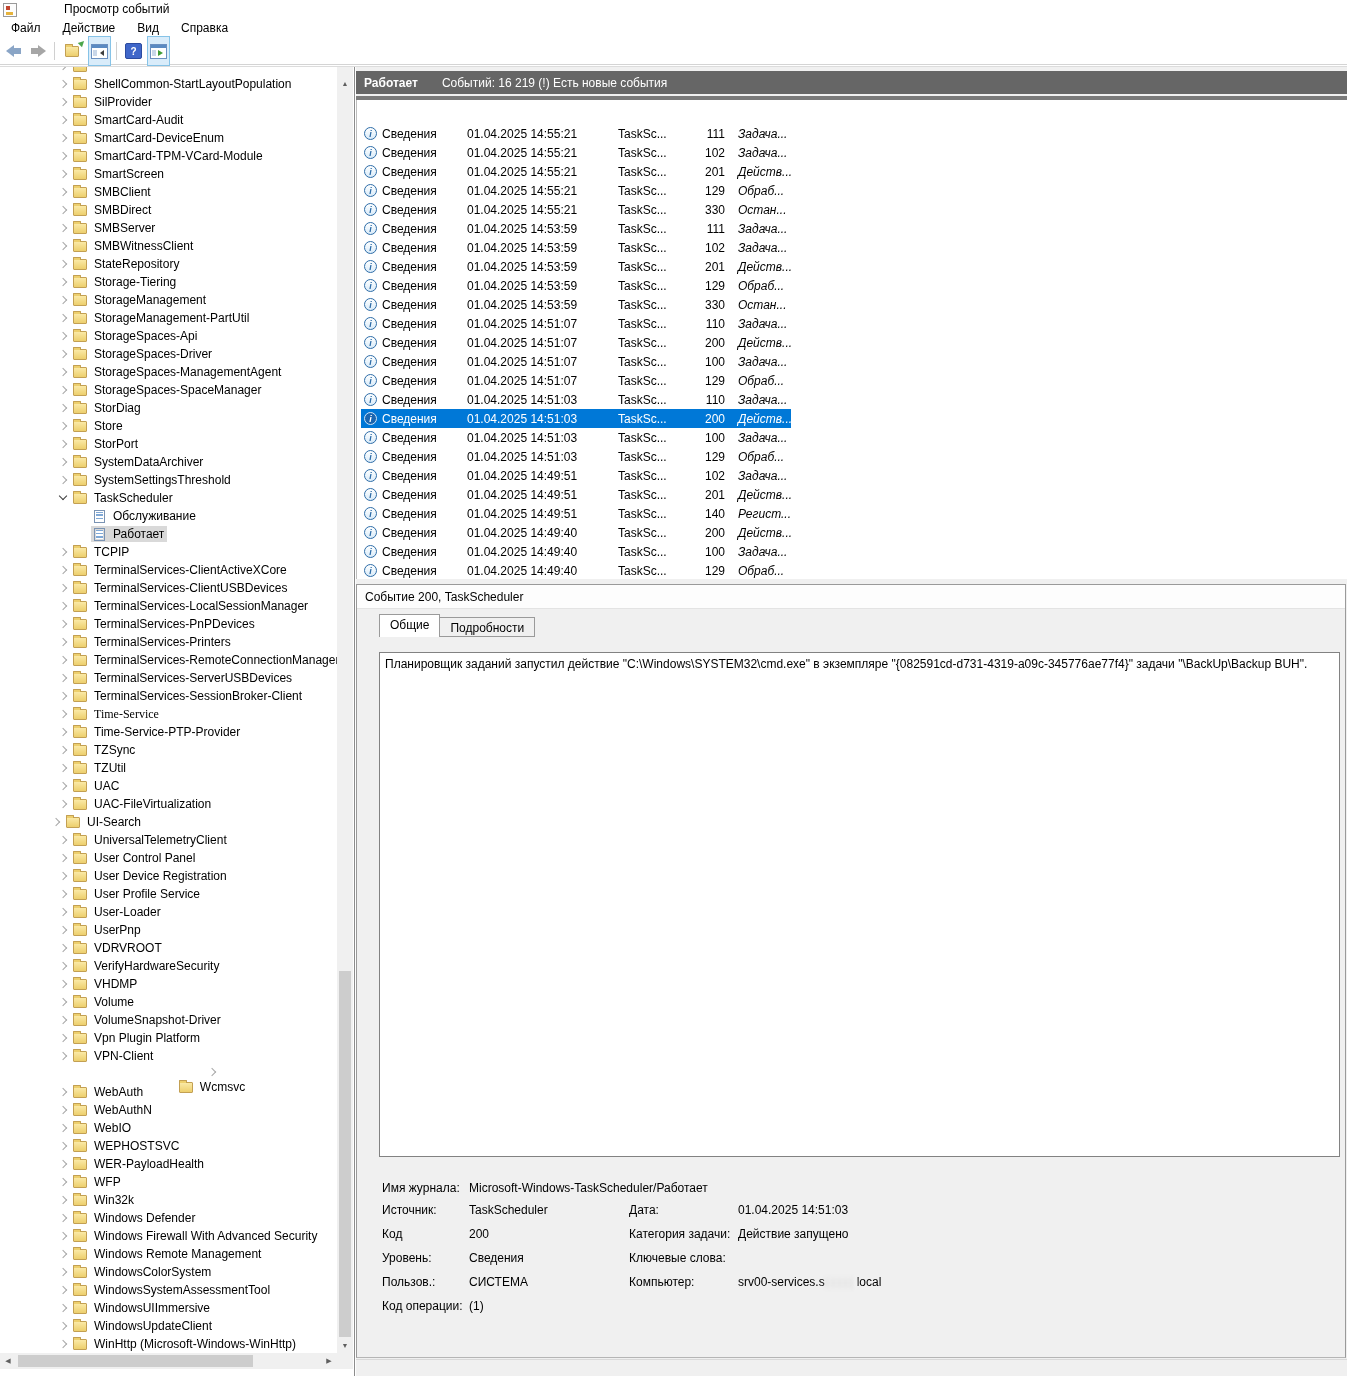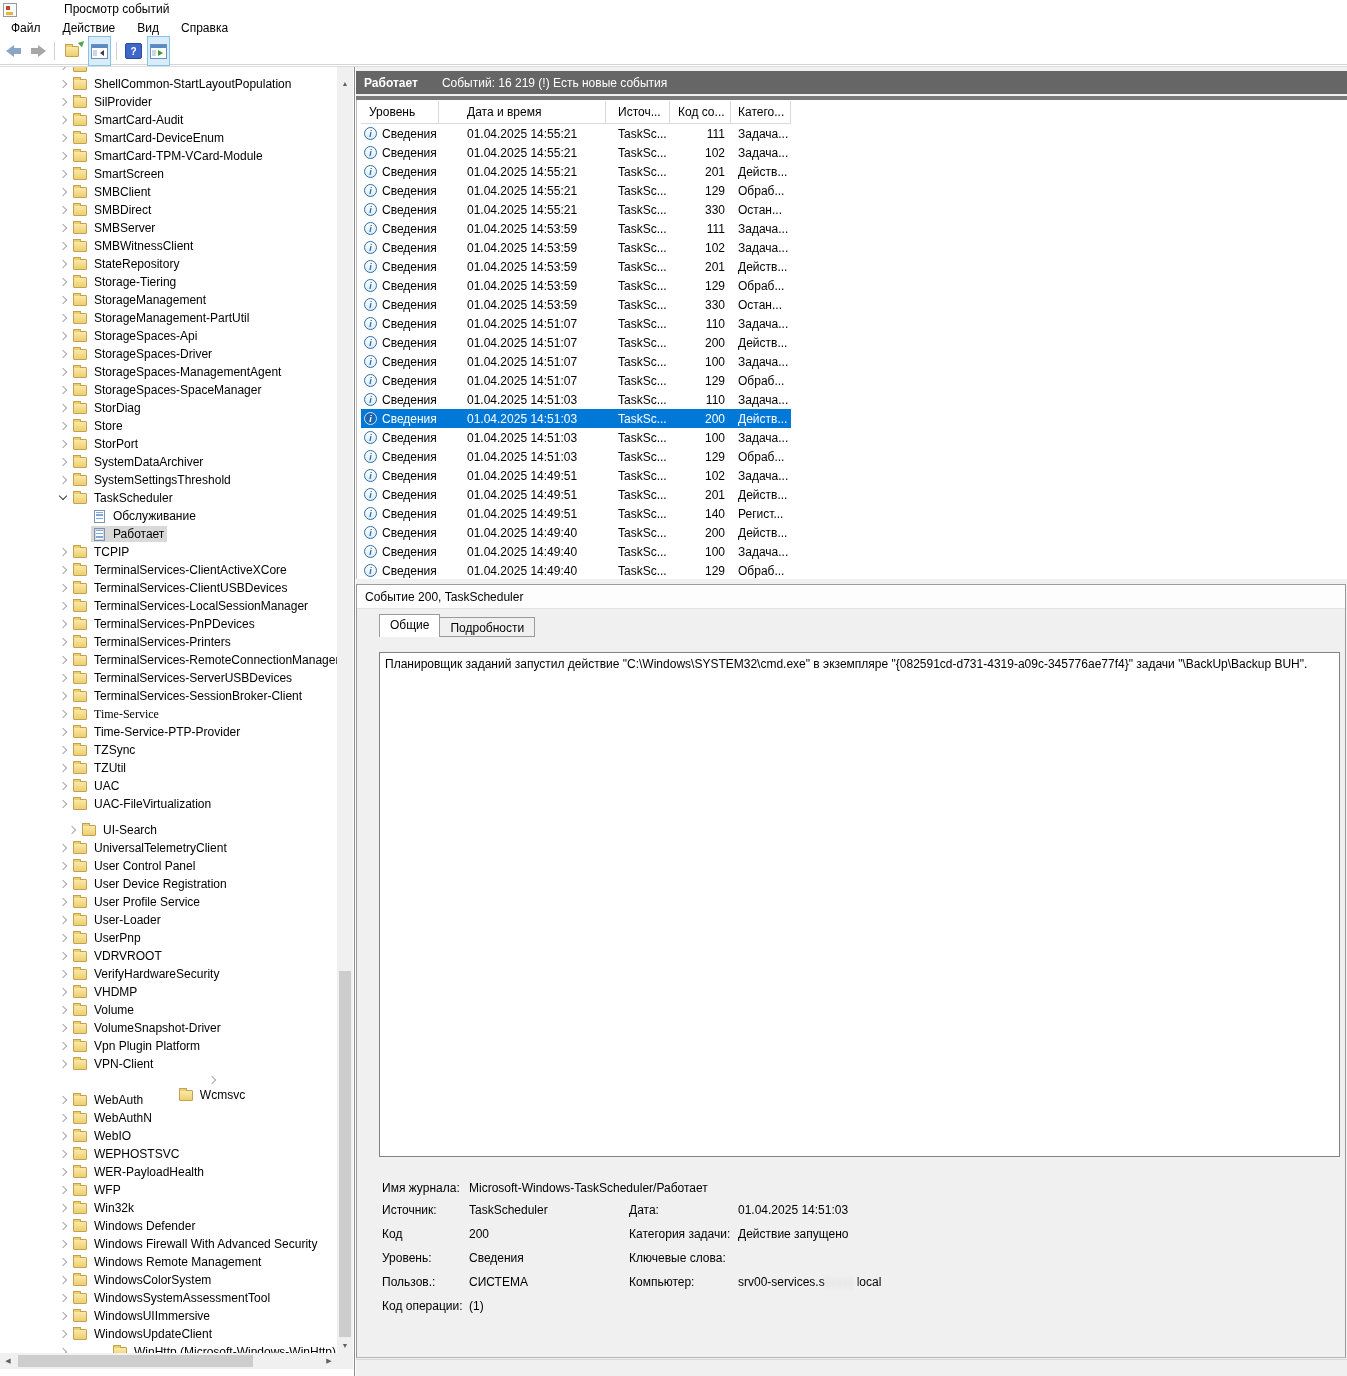--- a/index.html
+++ b/index.html
@@ -73,21 +73,21 @@
   .hcell.c-src{padding-left:12px;}
   .hcell.c-cat{padding-left:7px;}
   #rows{position:absolute;left:4px;top:24px;}
   .erow{height:19px;display:flex;align-items:center;}
   .erow.selected{background:#0078d7;color:#fff;}
   .ecell{box-sizing:border-box;display:flex;align-items:center;overflow:hidden;white-space:nowrap;}
   .ecell.c-level{padding-left:3px;}
   .ecell.c-date{padding-left:28px;}
   .ecell.c-src{padding-left:12px;}
   .ecell.c-code{justify-content:flex-end;padding-right:6px;}
-  .ecell.c-cat{padding-left:7px;}
+  .ecell.c-cat{padding-left:7px;font-style:italic;}
   .info-icon{width:13px;height:13px;border-radius:50%;border:1px solid #2e6da8;background:linear-gradient(#feffff,#d9ebf9);color:#2e6da8;font-size:9px;font-weight:bold;font-style:italic;display:flex;align-items:center;justify-content:center;margin-right:5px;flex:0 0 13px;box-sizing:border-box;}
   .erow.selected .info-icon{background:#1b66b0;color:#fff;border-color:#cfe3f5;}
 
   
   #detail-panel{position:absolute;left:0;top:517px;width:990px;height:774px;background:#f0f0f0;border:1px solid #9a9a9a;border-bottom:1px solid #b5b5b5;box-sizing:border-box;}
   #detail-title{position:absolute;left:0;top:0;width:100%;height:24px;background:#fdfdfd;border-bottom:1px solid #e3e3e3;display:flex;align-items:center;padding-left:8px;box-sizing:border-box;}
   #tabs{position:absolute;left:22px;top:29px;height:23px;display:flex;align-items:flex-end;}
   .tab{box-sizing:border-box;padding:3px 10px 3px 10px;border:1px solid #9a9a9a;}
   .tab.active{background:#fff;height:23px;border-bottom:none;z-index:2;}
   .tab.inactive{background:#f0f0f0;height:20px;border-left:none;}
@@ -437,21 +437,21 @@
               <span class="tree-label">UAC</span>
             </span>
           </div>
           <div class="tree-row" style="padding-left: 57px;">
             <span class="chev"></span>
             <span class="sel-wrap">
               <span class="folder-icon"></span>
               <span class="tree-label">UAC-FileVirtualization</span>
             </span>
           </div>
-          <div class="tree-row" style="padding-left: 66px; margin-top: 8px;">
+          <div class="tree-row" style="padding-left: 50px;">
             <span class="chev"></span>
             <span class="sel-wrap">
               <span class="folder-icon"></span>
               <span class="tree-label">UI-Search</span>
             </span>
           </div>
           <div class="tree-row" style="padding-left: 57px;">
             <span class="chev"></span>
             <span class="sel-wrap">
               <span class="folder-icon"></span>
@@ -640,21 +640,21 @@
               <span class="tree-label">WindowsUIImmersive</span>
             </span>
           </div>
           <div class="tree-row" style="padding-left: 57px;">
             <span class="chev"></span>
             <span class="sel-wrap">
               <span class="folder-icon"></span>
               <span class="tree-label">WindowsUpdateClient</span>
             </span>
           </div>
-          <div class="tree-row" style="padding-left: 57px; gap: 40px;">
+          <div class="tree-row" style="padding-left: 57px;">
             <span class="chev"></span>
             <span class="sel-wrap">
               <span class="folder-icon"></span>
               <span class="tree-label">WinHttp (Microsoft-Windows-WinHttp)</span>
             </span>
           </div>
         </div>
       <div class="vscroll">
         <div class="sb-arrow up">▲</div>
         <div class="thumb"></div>
@@ -668,27 +668,20 @@
     </div>
 
     <div id="right-panel">
       <div id="darkbar">
         <span class="logname">Работает</span>
         <span class="summary">Событий: 16 219 (!) Есть новые события</span>
       </div>
       <div id="thinbar"></div>
 
       <div id="list-area">
-        <div id="list-header">
-            <div class="hcell c-level" style="width: 78px;">Уровень</div>
-            <div class="hcell c-date" style="width: 167px;">Дата и время</div>
-            <div class="hcell c-src" style="width: 64px;">Источ...</div>
-            <div class="hcell c-code" style="width: 61px;">Код со...</div>
-            <div class="hcell c-cat" style="width: 60px;">Катего...</div>
-          </div>
         <div id="rows">
             <div class="erow">
               <div class="ecell c-level" style="width: 78px;">
                 <span class="info-icon">i</span>
                 <span>Сведения</span>
               </div>
               <div class="ecell c-date" style="width: 167px;">01.04.2025 14:55:21</div>
               <div class="ecell c-src" style="width: 64px;">TaskSc...</div>
               <div class="ecell c-code" style="width: 61px;">111</div>
               <div class="ecell c-cat" style="width: 60px;">Задача...</div>

